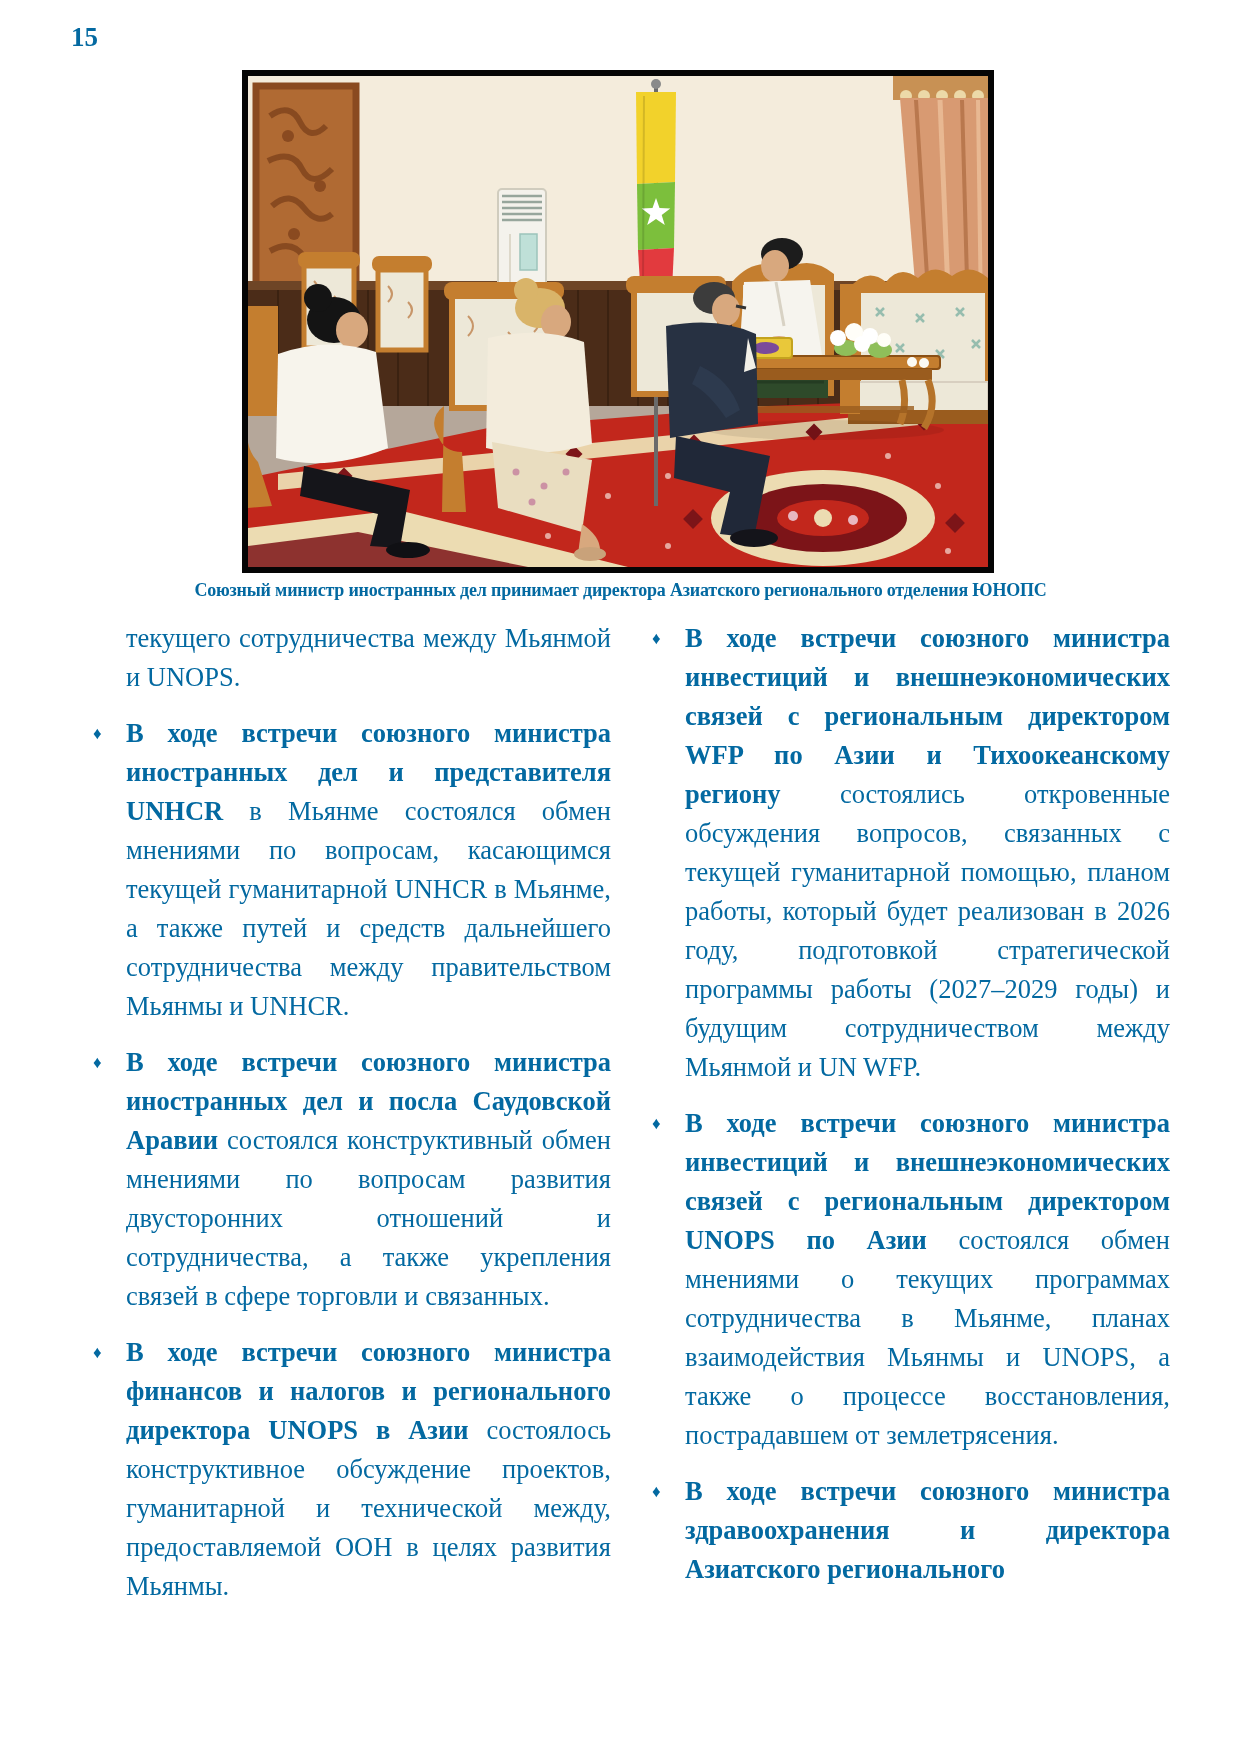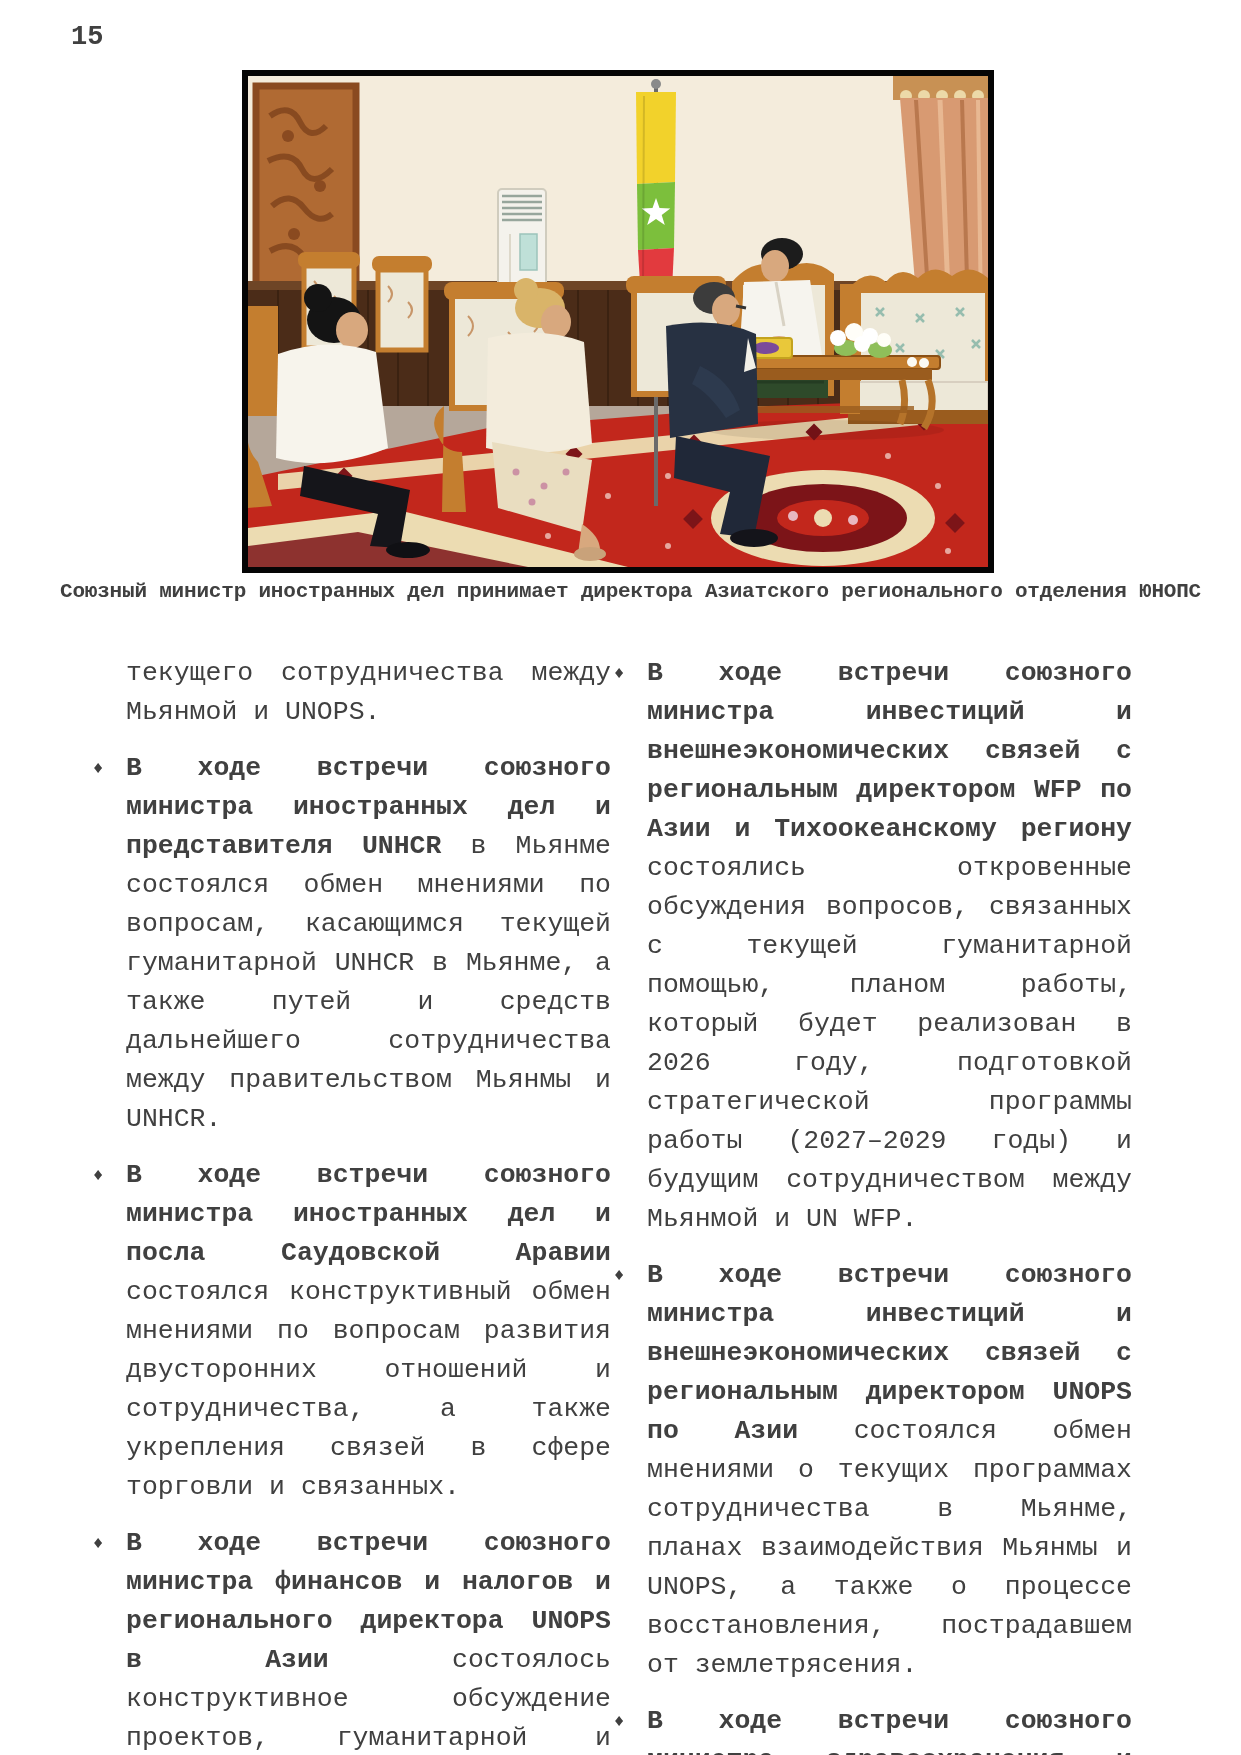--- a/index.html
+++ b/index.html
@@ -1,24 +1,24 @@
 <!DOCTYPE html>
 <html lang="ru"><head>
 <meta charset="utf-8">
 <style>
   html,body{margin:0;padding:0;background:#ffffff;}
   .page{position:relative;width:1241px;height:1755px;background:#ffffff;overflow:hidden;
-        font-family:Liberation Mono, monospace;color:#404040;}
+        font-family:Liberation Serif, serif;color:#0369a1;}
   .page-number{position:absolute;top:22px;left:71px;font-size:27px;font-weight:bold;}
   .photo-frame{position:absolute;top:70px;left:242px;width:752px;height:503px;
                border:6px solid #050505;box-sizing:border-box;background:#f4ecdc;}
   .photo-frame svg{display:block;width:100%;height:100%;}
   .caption{position:absolute;top:580px;left:60px;width:1121px;text-align:center;
-           font-weight:bold;font-size:21px;white-space:nowrap;letter-spacing:-0.2px;}
-  .columns{position:absolute;top:654px;left:90px;display:flex;}
+           font-weight:bold;font-size:18px;white-space:nowrap;letter-spacing:-0.2px;}
+  .columns{position:absolute;top:619px;left:90px;display:flex;gap:38px;}
   .col{width:521px;}
   .col p{margin:0 0 17px 0;position:relative;padding-left:36px;
          font-size:26.5px;line-height:39px;text-align:justify;}
   .bullet{position:absolute;left:3px;top:0;font-size:17px;line-height:39px;}
   .lead{font-weight:bold;}
   
   .wood{fill:#c47e2f}.wood-dk{fill:#9a5c1e}.uph{fill:#ede8d8}.uph-line{stroke:#b8733a;stroke-width:2;fill:none}
   .skin{fill:#d8a87e}.shadow{fill:#000;opacity:.08}
 </style>
 </head>

